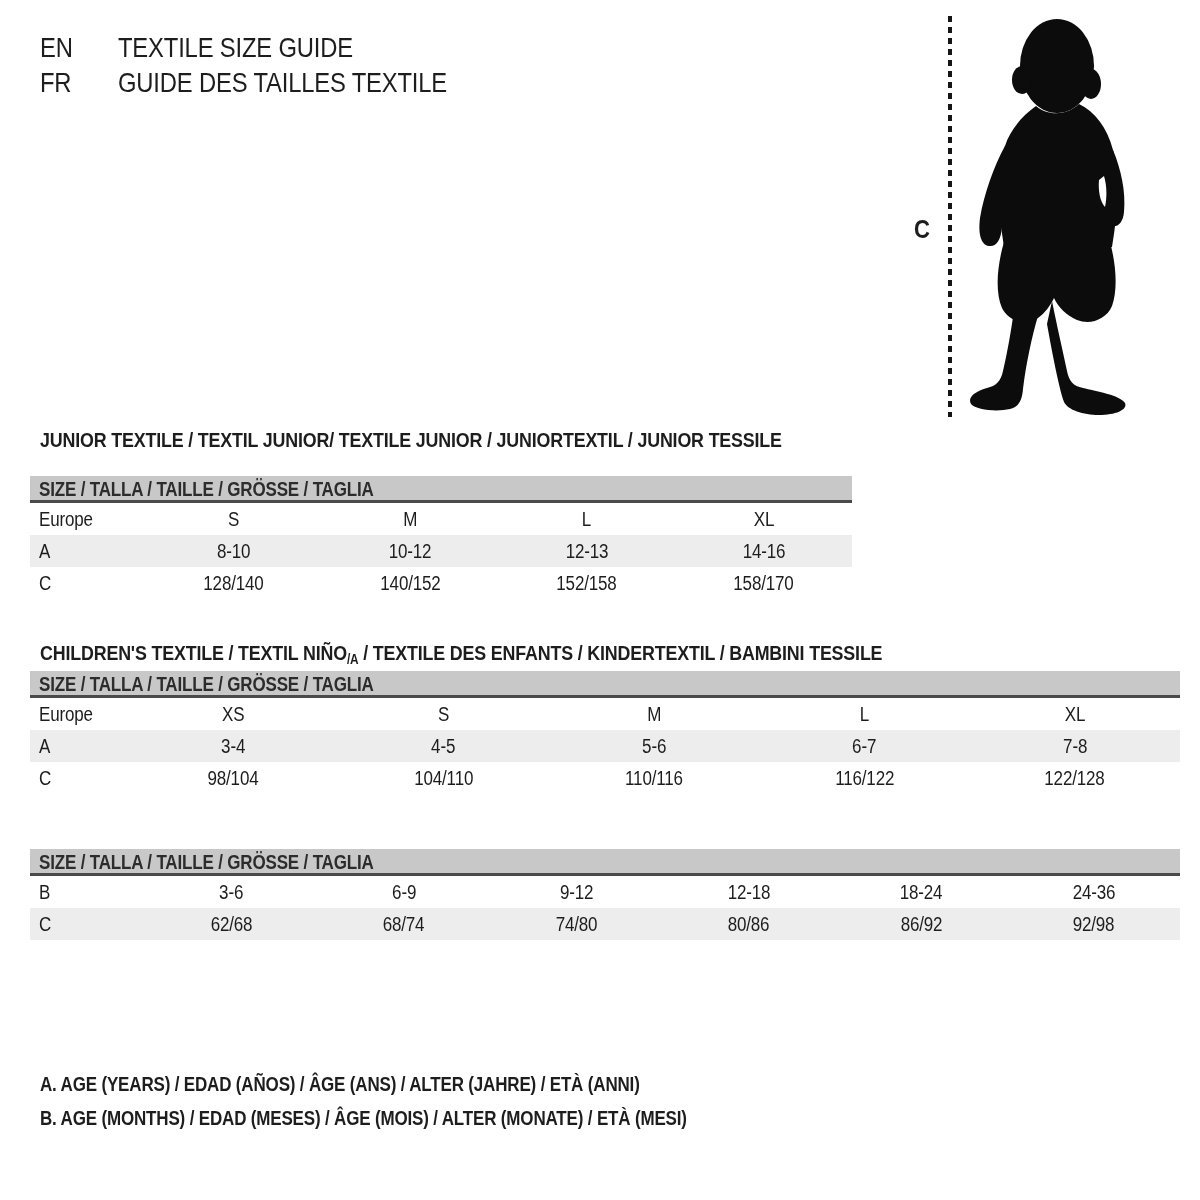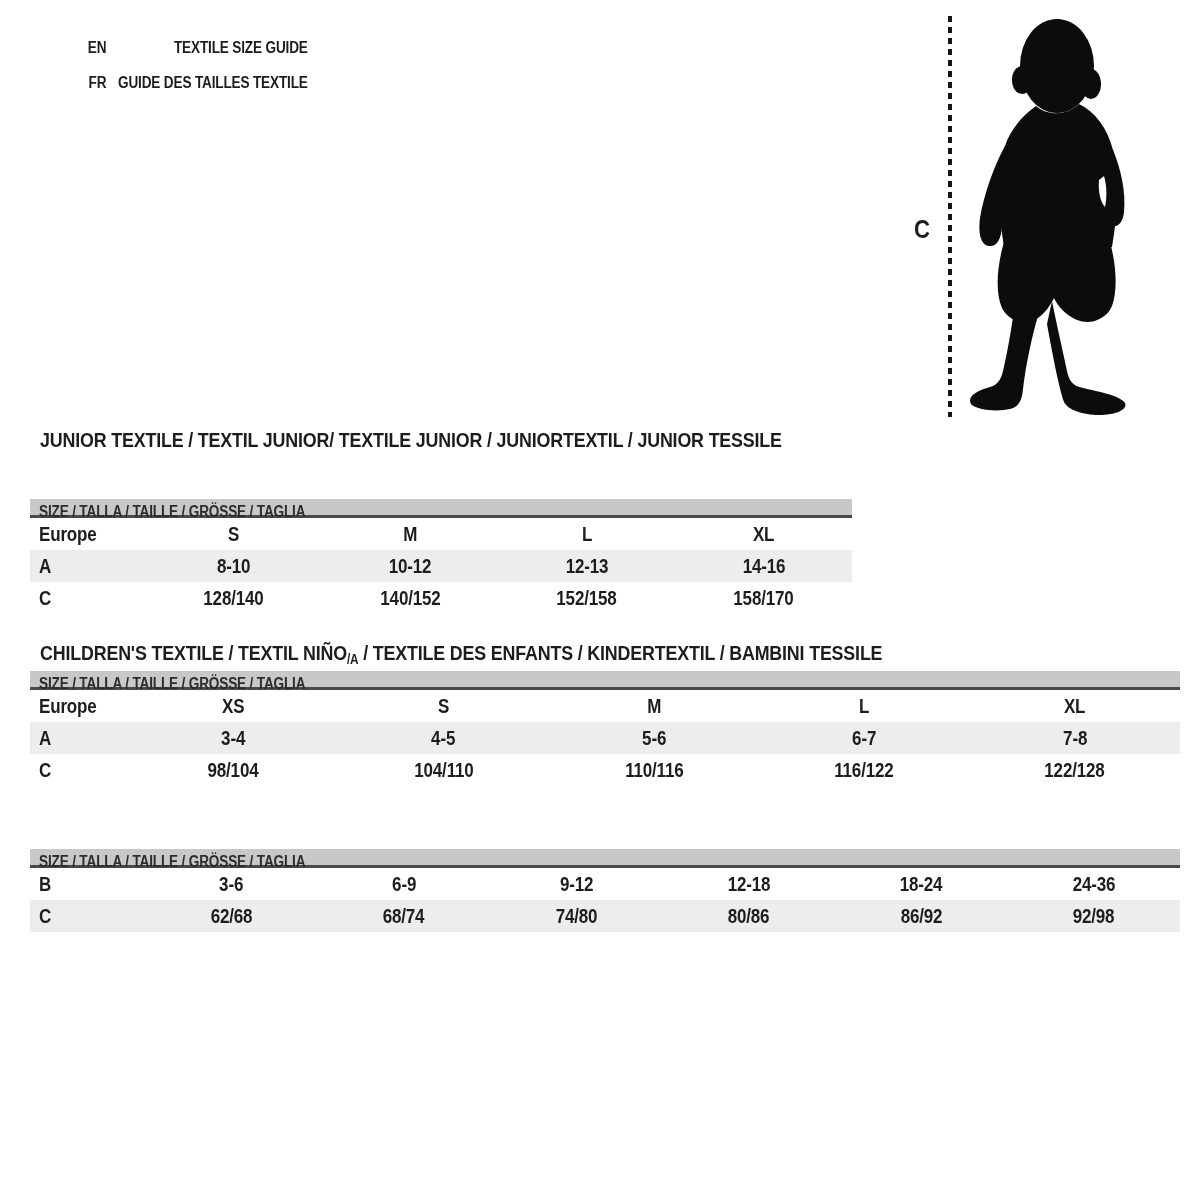--- a/index.html
+++ b/index.html
@@ -17,51 +17,51 @@
     color:var(--ink);
     -webkit-font-smoothing:antialiased;
   }
   .page{position:absolute;inset:0;}
 
   
   .cx{display:inline-block;transform:scaleX(0.85);transform-origin:0 50%;white-space:nowrap;letter-spacing:-0.2px;}
   .cxc{display:inline-block;transform:scaleX(0.85);transform-origin:50% 50%;white-space:nowrap;letter-spacing:-0.2px;}
 
   
-  .lang-block{position:absolute;top:30px;left:40px;font-size:16px;font-weight:700;text-align:right;}
+  .lang-block{position:absolute;top:30px;left:40px;font-size:28px;font-weight:400;}
   .lang-row{display:flex;height:35px;align-items:center;}
   .lang-code{width:78px;}
   .lang-title{flex:1;}
 
   
   .dash-line{
     position:absolute;left:948px;top:16px;width:4px;height:401px;
     background:repeating-linear-gradient(to bottom,#161616 0 6px,transparent 6px 11px);
   }
   .c-label{position:absolute;left:914px;top:214px;font-size:26px;font-weight:700;}
   .sil-svg{position:absolute;left:952px;top:14px;width:184px;height:406px;}
   .sil{fill:var(--sil);}
 
   
   .sec{position:absolute;left:30px;}
   .sec-junior{top:428px;width:822px;}
   .sec-children{top:641px;width:1150px;}
   .sec-babies{top:849px;width:1150px;}
   .sec-head{font-size:21px;font-weight:700;line-height:24px;padding-left:10px;}
-  .sec-junior .sec-head{margin-bottom:47px;}
+  .sec-junior .sec-head{margin-bottom:24px;}
   .sec-children .sec-head{}
   .sec-babies .sec-head{line-height:37px;margin-bottom:5px;margin-top:-6px;}
   .subA{font-size:14px;vertical-align:-4px;}
 
   .size-bar{
-    height:19px;line-height:26px;background:var(--bar-bg);
+    height:27px;line-height:26px;background:var(--bar-bg);
     border-bottom:3px solid var(--bar-border);
-    font-size:16px;font-weight:700;padding-left:9px;color:#2c2c2c;
+    font-size:20px;font-weight:700;padding-left:9px;color:#2c2c2c;
   }
-  .trow{display:flex;height:32px;align-items:center;font-size:20px;font-weight:700;}
+  .trow{display:flex;height:32px;align-items:center;font-size:20px;font-weight:400;}
   .trow.alt{background:var(--stripe);}
   .tlabel{padding-left:9px;text-align:left;}
   .sec-junior .tlabel{width:14%;}
   .sec-children .tlabel{width:8.5%;}
   .sec-babies .tlabel{width:10%;}
   .tcell{flex:1;text-align:center;}
 
   
   .legend{position:absolute;left:40px;top:1071px;font-size:20px;font-weight:700;}
   .legend-line{line-height:26px;margin-bottom:8px;}
@@ -172,15 +172,17 @@
       <div class="tcell"><span class="cxc">62/68</span></div>
       <div class="tcell"><span class="cxc">68/74</span></div>
       <div class="tcell"><span class="cxc">74/80</span></div>
       <div class="tcell"><span class="cxc">80/86</span></div>
       <div class="tcell"><span class="cxc">86/92</span></div>
       <div class="tcell"><span class="cxc">92/98</span></div>
     </div>
   </div>
 
   <div class="legend">
+    <div class="legend-line"><span class="cx">A. AGE (YEARS) / EDAD (AÑOS) / ÂGE (ANS) / ALTER (JAHRE) / ETÀ (ANNI)</span></div>
+    <div class="legend-line"><span class="cx">B. AGE (MONTHS) / EDAD (MESES) / ÂGE (MOIS) / ALTER (MONATE) / ETÀ (MESI)</span></div>
   </div>
 
 </div>
 
 </body></html>

